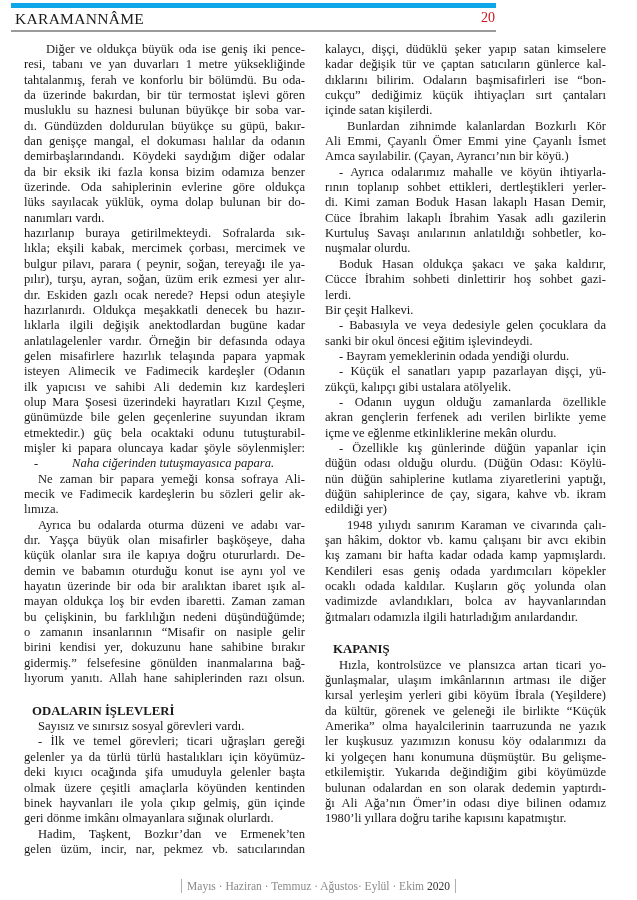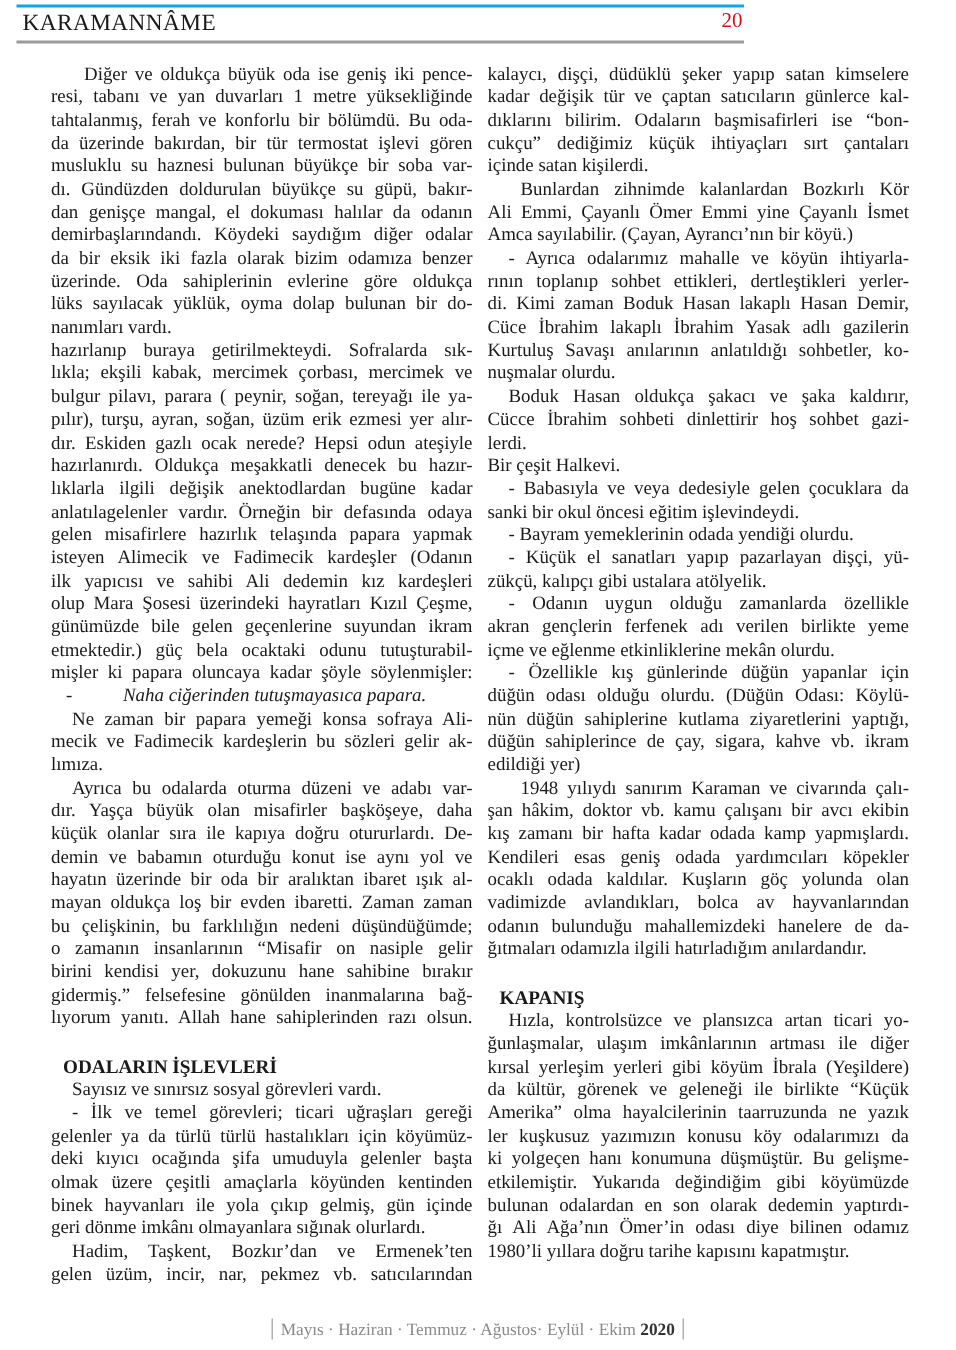--- a/index.html
+++ b/index.html
@@ -1,52 +1,52 @@
 <!DOCTYPE html>
 <html><head>
 <meta charset="utf-8">
 <style>
   html, body { margin: 0; padding: 0; background: #ffffff; }
   body { width: 637px; height: 900px; position: relative; overflow: hidden; font-family: "Liberation Serif", "DejaVu Serif", serif; color: #1a1a1a; }
-  .header { position: absolute; left: 11px; top: 3px; width: 485px; height: 22px; border-top: 2px solid #0ea5e9; border-bottom: 2px solid #9a9a9a; text-decoration: underline; }
+  .header { position: absolute; left: 11px; top: 3px; width: 485px; height: 22px; border-top: 5px solid #0ea5e9; border-bottom: 2px solid #9a9a9a; text-decoration: underline; }
   .header-title { position: absolute; left: 4px; top: 2px; font-size: 15.5px; letter-spacing: 0.3px; color: #1a1a1a; }
   .page-number { position: absolute; right: 1px; top: 2px; font-size: 14px; color: #d0121b; }
   .col { position: absolute; top: 42px; width: 281px; font-size: 12.6px; line-height: 15.35px; }
-  .col-left { left: 34px; }
+  .col-left { left: 24px; }
   .col-right { left: 325px; }
   .ln { display: block; text-align: justify; text-align-last: justify; white-space: nowrap; overflow: visible; height: 15.35px; }
   .ln.last { text-align-last: left; }
   .ln.ind { padding-left: 14px; }
   .ln.ind2 { padding-left: 22px; }
   .ln.quote { padding-left: 10px; font-style: italic; text-align-last: left; }
   .ln.quote .dash { font-style: normal; display: inline-block; width: 38px; }
   .gap { display: block; height: 15.35px; }
   .heading { display: block; font-weight: bold; height: 15.35px; font-size: 12.8px; padding-left: 8px; margin-top: 2px; }
   .footer { position: absolute; top: 879px; left: 0; width: 637px; text-align: center; font-size: 11.5px; color: #8a8a8a; }
   .footer .bar { display: inline-block; width: 1px; height: 14px; background: #b0b0b0; vertical-align: -3px; margin: 0 2px; }
-  .footer .year { color: #333; font-weight: bold; }
+  .footer .year { color: #333; font-weight: normal; }
 </style>
 </head>
 <body>
 
 <div class="header">
   <span class="header-title">KARAMANNÂME</span>
   <span class="page-number">20</span>
 </div>
 
 <div class="col col-left" id="col-left">
     <span class="ln ind2">Diğer ve oldukça büyük oda ise geniş iki pence-</span>
     <span class="ln ">resi, tabanı ve yan duvarları 1 metre yüksekliğinde</span>
     <span class="ln ">tahtalanmış, ferah ve konforlu bir bölümdü. Bu oda-</span>
     <span class="ln ">da üzerinde bakırdan, bir tür termostat işlevi gören</span>
     <span class="ln ">musluklu su haznesi bulunan büyükçe bir soba var-</span>
     <span class="ln ">dı. Gündüzden doldurulan büyükçe su güpü, bakır-</span>
     <span class="ln ">dan genişçe mangal, el dokuması halılar da odanın</span>
     <span class="ln ">demirbaşlarındandı. Köydeki saydığım diğer odalar</span>
-    <span class="ln ">da bir eksik iki fazla olarak bizim odamıza benzer</span>
+    <span class="ln ">da bir eksik iki fazla konsa bizim odamıza benzer</span>
     <span class="ln ">üzerinde. Oda sahiplerinin evlerine göre oldukça</span>
     <span class="ln ">lüks sayılacak yüklük, oyma dolap bulunan bir do-</span>
     <span class="ln last">nanımları vardı.</span>
     <span class="ln ">hazırlanıp buraya getirilmekteydi.  Sofralarda sık-</span>
     <span class="ln ">lıkla; ekşili kabak, mercimek çorbası, mercimek ve</span>
     <span class="ln ">bulgur pilavı, parara ( peynir, soğan, tereyağı ile ya-</span>
     <span class="ln ">pılır), turşu, ayran, soğan, üzüm erik ezmesi yer alır-</span>
     <span class="ln ">dır.  Eskiden gazlı ocak nerede? Hepsi odun ateşiyle</span>
     <span class="ln ">hazırlanırdı. Oldukça meşakkatli denecek bu hazır-</span>
     <span class="ln ">lıklarla ilgili değişik anektodlardan bugüne kadar</span>
@@ -116,21 +116,20 @@
     <span class="ln ">düğün odası olduğu olurdu. (Düğün Odası: Köylü-</span>
     <span class="ln ">nün düğün sahiplerine kutlama ziyaretlerini yaptığı,</span>
     <span class="ln ">düğün sahiplerince de çay, sigara, kahve vb. ikram</span>
     <span class="ln last">edildiği yer)</span>
     <span class="ln ind2">1948 yılıydı sanırım Karaman ve civarında çalı-</span>
     <span class="ln ">şan hâkim, doktor vb. kamu çalışanı bir avcı ekibin</span>
     <span class="ln ">kış zamanı bir hafta kadar odada kamp yapmışlardı.</span>
     <span class="ln ">Kendileri esas geniş odada yardımcıları köpekler</span>
     <span class="ln ">ocaklı odada kaldılar. Kuşların göç yolunda olan</span>
     <span class="ln ">vadimizde avlandıkları, bolca av hayvanlarından</span>
-    <span class="ln ">odanın bulunduğu mahallemizdeki hanelere de da-</span>
     <span class="ln last">ğıtmaları odamızla ilgili hatırladığım anılardandır.</span>
     <span class="gap"></span>
     <span class="heading">KAPANIŞ</span>
     <span class="ln ind">Hızla, kontrolsüzce ve plansızca artan ticari yo-</span>
     <span class="ln ">ğunlaşmalar, ulaşım imkânlarının artması ile diğer</span>
     <span class="ln ">kırsal yerleşim yerleri gibi köyüm İbrala (Yeşildere)</span>
     <span class="ln ">da kültür, görenek ve geleneği ile birlikte “Küçük</span>
     <span class="ln ">Amerika” olma hayalcilerinin taarruzunda ne yazık</span>
     <span class="ln ">ler kuşkusuz yazımızın konusu köy odalarımızı da</span>
     <span class="ln ">ki yolgeçen hanı konumuna düşmüştür. Bu gelişme-</span>

